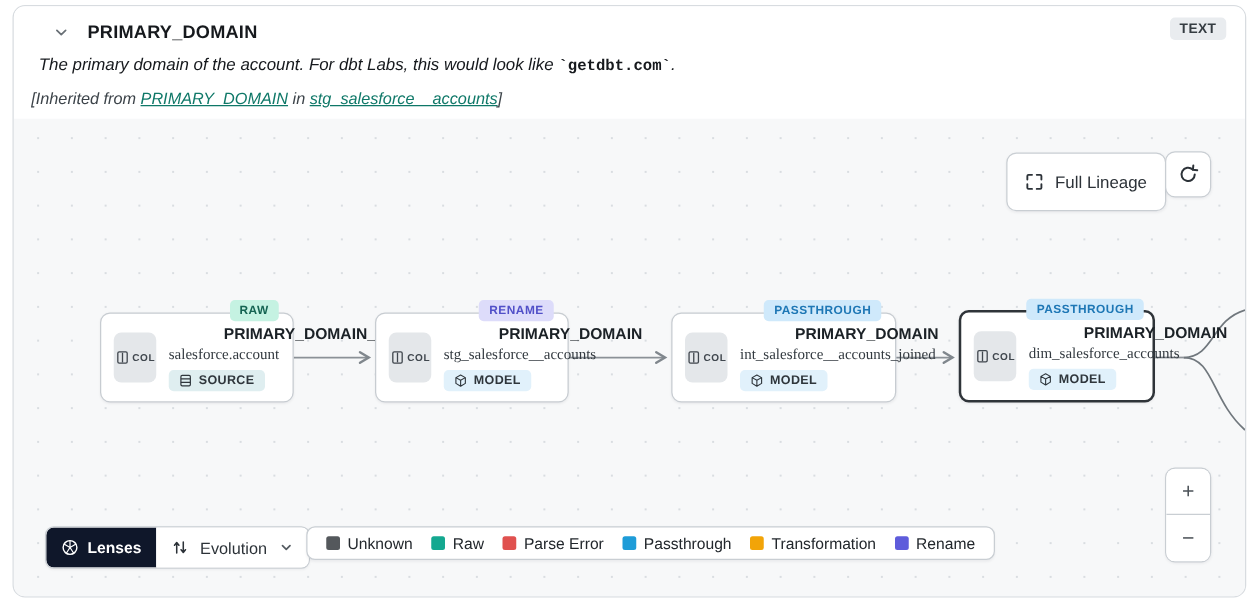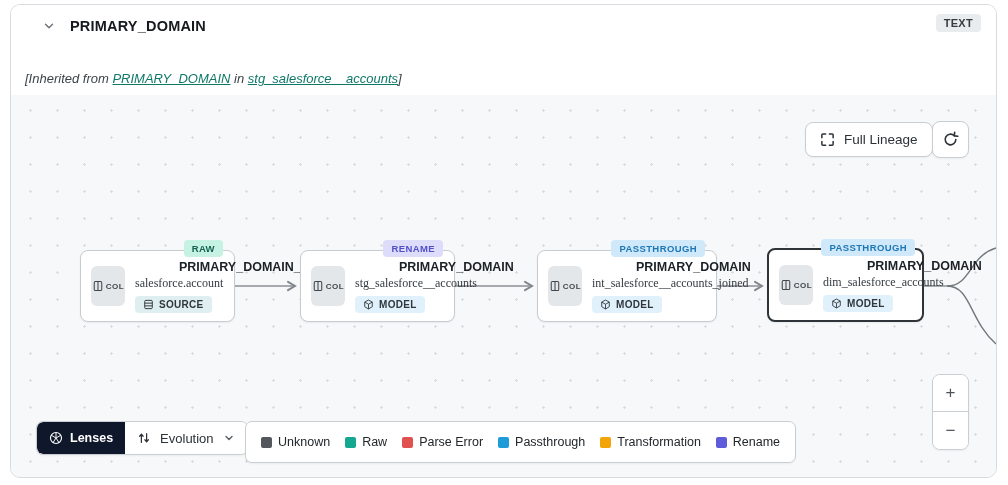--- a/index.html
+++ b/index.html
@@ -23,21 +23,21 @@
   .inherited { position:absolute; left:14px; top:66px; font-size:13px; font-style:italic; color:#3c4349; }
   .inherited a { color:#0f7868; text-decoration:underline; cursor:pointer; }
 
   
   .canvas { position:absolute; left:0; top:90px; width:985px; height:383px; background:#f7f8f9;
             background-image:radial-gradient(#d9dde1 1px, rgba(0,0,0,0) 1.2px);
             background-size:27px 27px; background-position:6px 2px; }
   .edges { position:absolute; left:0; top:0; pointer-events:none; }
 
   
-  .full-lineage-btn { position:absolute; left:794px; top:27px; height:35px; display:flex; align-items:center;
+  .full-lineage-btn { position:absolute; left:794px; top:27px; height:47px; display:flex; align-items:center;
         gap:9px; padding:0 14px; background:#fff; border:1px solid #c9ced3; border-radius:8px;
         font-size:13.5px; color:#2c3238; cursor:pointer; box-shadow:0 1px 2px rgba(16,24,40,.05); }
   .refresh-btn { position:absolute; left:921px; top:26px; width:37px; height:37px; display:flex;
         align-items:center; justify-content:center; background:#fff; border:1px solid #c9ced3;
         border-radius:8px; color:#2c3238; cursor:pointer; box-shadow:0 1px 2px rgba(16,24,40,.05); }
 
   
   .node { position:absolute; height:72px; background:#fff; border:1px solid #c7ccd1; border-radius:8px;
           box-shadow:0 1px 2px rgba(16,24,40,.06); cursor:pointer;
           display:flex; align-items:center; padding:0 10px 0 10px; gap:10px; }
@@ -63,21 +63,21 @@
   
   .lens-group { position:absolute; left:25px; top:326px; height:34px; display:flex; align-items:stretch;
           border:1px solid #c9ced3; border-radius:7px; background:#fff; overflow:hidden;
           box-shadow:0 1px 2px rgba(16,24,40,.05); }
   .lenses-seg { display:flex; align-items:center; gap:7px; padding:0 12px; background:#0f172a;
           color:#fff; font-size:12.5px; font-weight:700; cursor:pointer; border-radius:6px 0 0 6px; }
   .lens-select { display:flex; align-items:center; gap:9px; padding:0 12px; background:#fff;
           color:#2c3238; font-size:13px; cursor:pointer; }
   .lens-select .chev { color:#555c62; }
 
-  .legend { position:absolute; left:234px; top:326px; height:42px; display:flex; align-items:center;
+  .legend { position:absolute; left:234px; top:326px; height:27px; display:flex; align-items:center;
           gap:15px; padding:0 15px; background:#fff; border:1px solid #c9ced3; border-radius:7px;
           box-shadow:0 1px 2px rgba(16,24,40,.05); }
   .legend-item { display:flex; align-items:center; gap:6px; font-size:12.5px; color:#22272c; }
   .swatch { width:11px; height:11px; border-radius:2px; }
 
   .zoom-ctl { position:absolute; left:921px; top:279px; width:37px; border:1px solid #c9ced3;
           border-radius:8px; background:#fff; overflow:hidden; box-shadow:0 1px 2px rgba(16,24,40,.05); }
   .zoom-btn { width:100%; height:37px; display:flex; align-items:center; justify-content:center;
           background:#fff; border:none; font-size:17px; color:#4c5258; cursor:pointer; }
   .zoom-btn:first-child { border-bottom:1px solid #c9ced3; }
@@ -94,20 +94,21 @@
       <div class="title-row">
         <button class="chev-btn">
           <svg width="14" height="14" viewBox="0 0 16 16">
             <path d="M4 6l4 4 4-4" fill="none" stroke="currentColor" stroke-width="1.6" stroke-linecap="round" stroke-linejoin="round"></path>
           </svg>
         </button>
         <span class="col-title">PRIMARY_DOMAIN</span>
       </div>
       <span class="type-badge">TEXT</span>
 
+      <div class="desc"><span>The primary domain of the account. For dbt Labs, this would look like </span><code>`getdbt.com`</code><span>.</span></div>
 
       <div class="inherited"><span>[Inherited from </span><a>PRIMARY_DOMAIN</a><span> in </span><a>stg_salesforce__accounts</a><span>]</span></div>
     </div>
 
     <div class="canvas">
 
       <svg class="edges" width="985" height="383" viewBox="0 0 985 383">
         <defs>
           <marker id="arrow" markerWidth="9" markerHeight="9" refX="6.5" refY="4.5" orient="auto">
             <path d="M1.5,1.5 L6.5,4.5 L1.5,7.5" fill="none" stroke="#80878d" stroke-width="1.4" stroke-linecap="round"></path>

